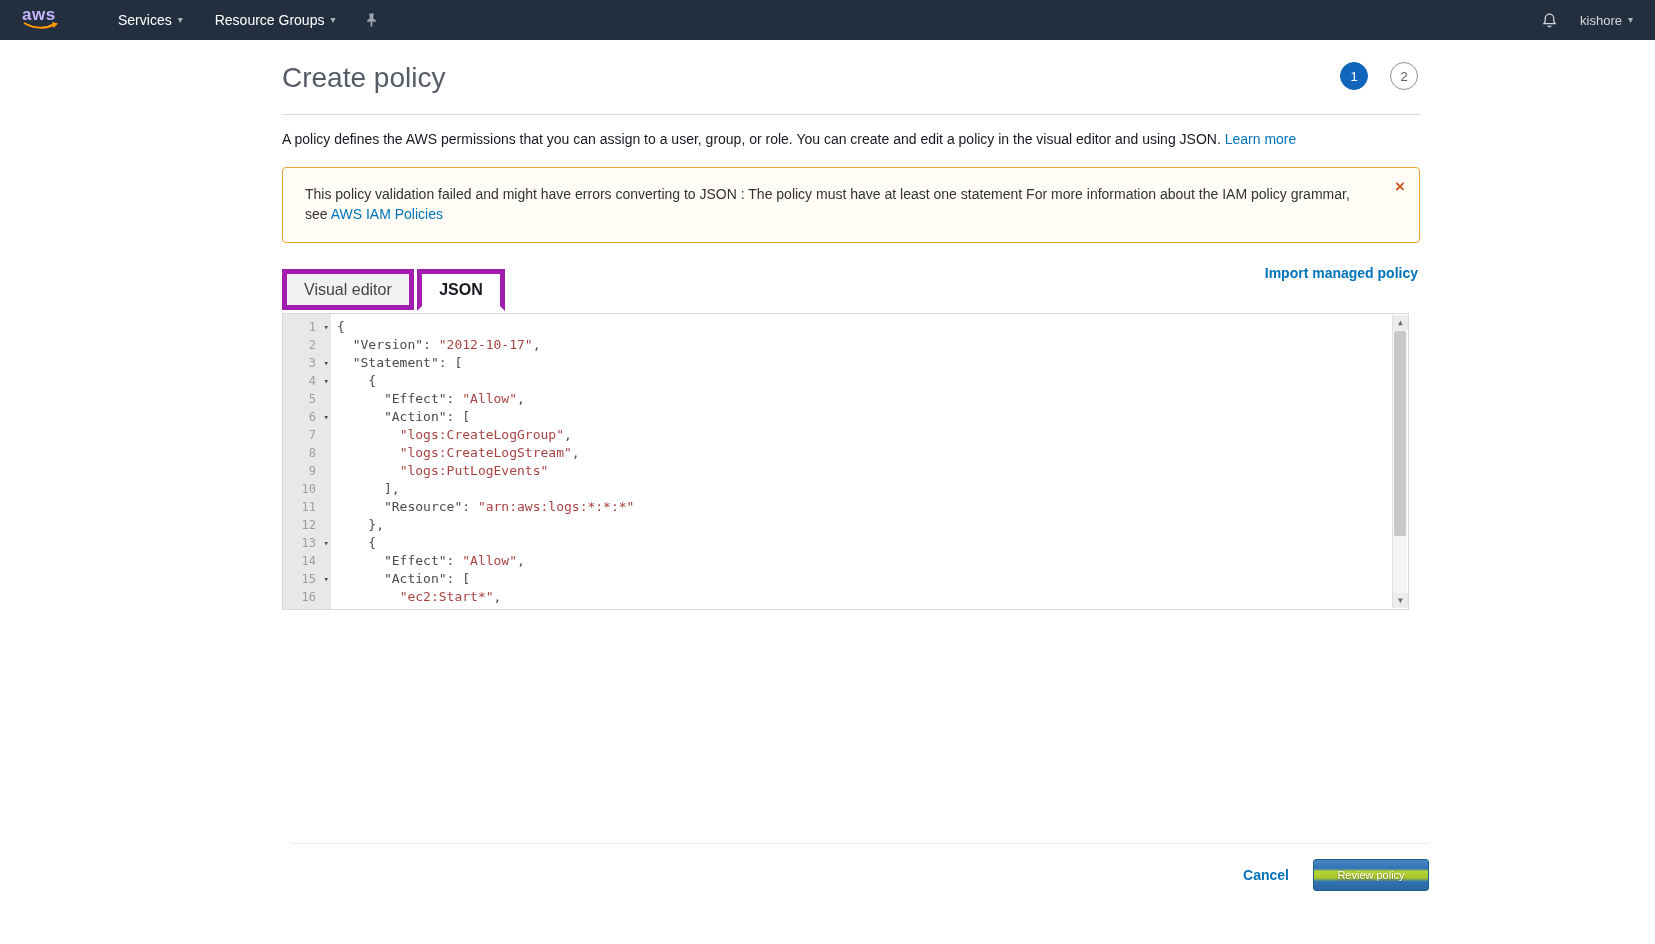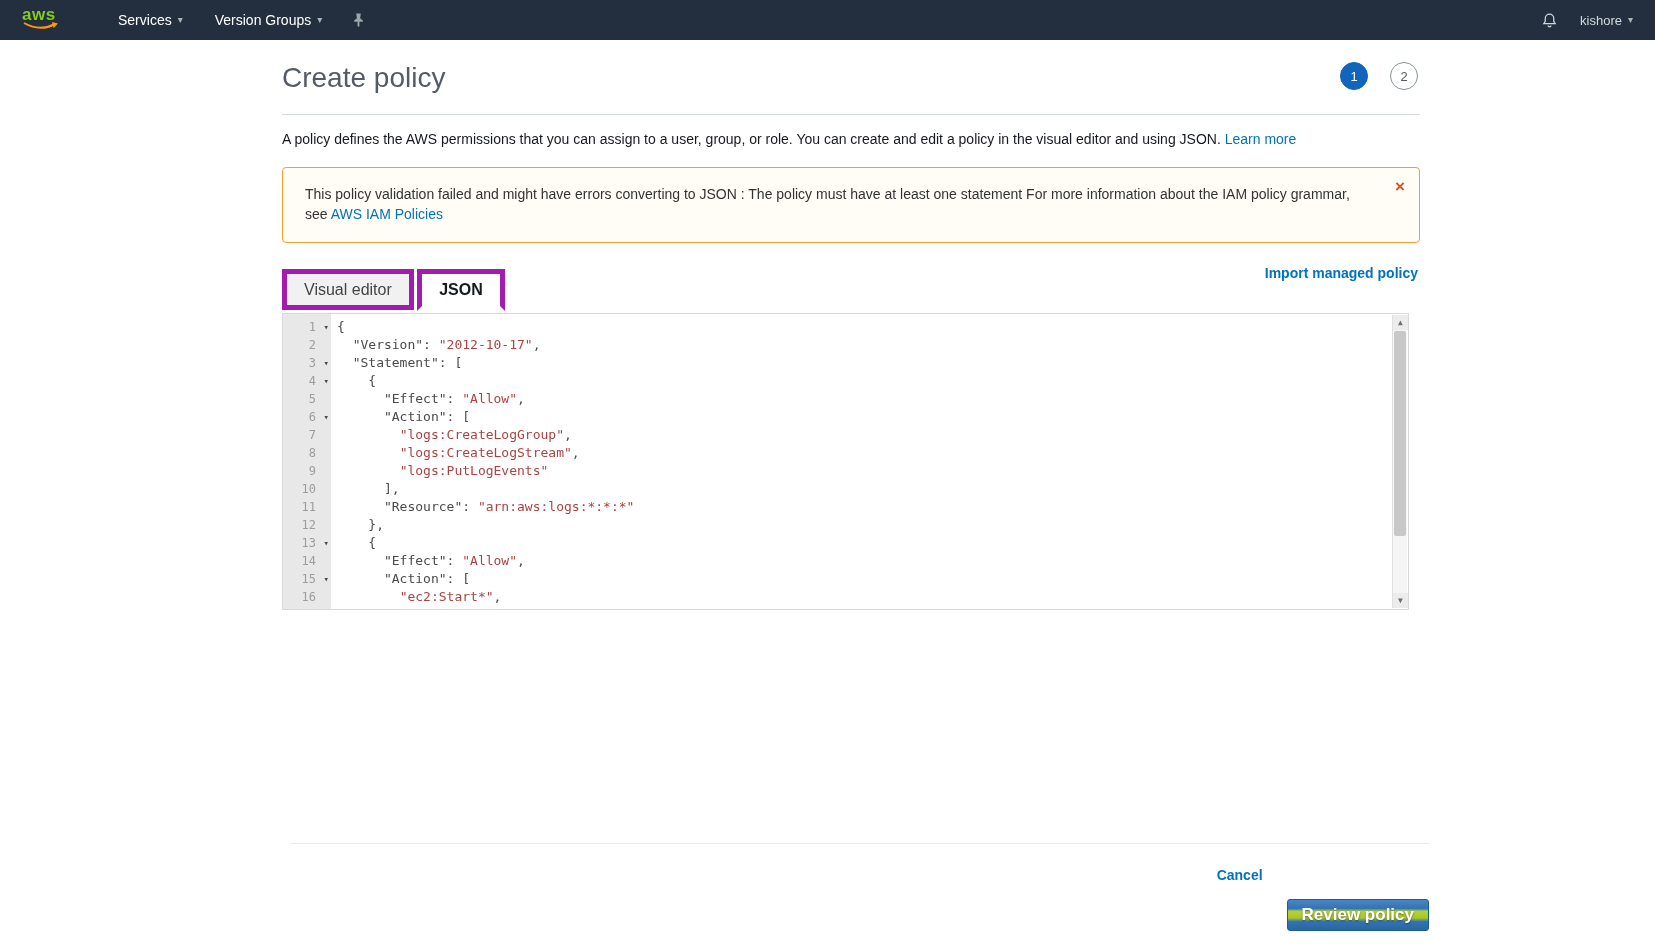--- a/index.html
+++ b/index.html
@@ -21,21 +21,21 @@
   }
 
   
   .navbar{
     position:absolute;top:0;left:0;width:1655px;height:40px;
     background:var(--navbar_bg);
     display:flex;align-items:center;
     color:#ffffff;font-size:14px;
   }
   .aws-logo{position:relative;margin-left:22px;width:40px;height:26px;cursor:pointer;}
-  .aws-logo .logo-text{font-weight:bold;font-size:17px;color:#84cc16;letter-spacing:.5px;line-height:16px;}
+  .aws-logo .logo-text{font-weight:bold;font-size:17px;color:#c4b5fd;letter-spacing:.5px;line-height:16px;}
   .aws-logo svg{position:absolute;left:0;top:14px;}
   .nav-item{display:flex;align-items:center;gap:6px;padding:0 16px;height:40px;cursor:pointer;}
   .nav-caret{font-size:10px;color:#aab7b8;line-height:1;}
   .nav-pin{display:flex;align-items:center;padding:0 14px;height:40px;cursor:pointer;}
   .nav-right{margin-left:auto;display:flex;}
   .nav-bell{display:flex;align-items:center;padding:0 14px;height:40px;cursor:pointer;}
   .nav-user{display:flex;align-items:center;gap:6px;padding:0 22px 0 8px;height:40px;cursor:pointer;font-size:13px;color:#d5dbdb;}
 
   
   .content{position:absolute;left:282px;top:40px;width:1138px;}
@@ -129,44 +129,43 @@
   .footer{
     position:absolute;left:291px;top:843px;width:1138px;height:128px;
     border-top:1px solid #eaeded;background:#fff;
     display:flex;align-items:flex-start;justify-content:flex-end;
     padding-top:15px;
   }
   .cancel-link{font-size:14px;font-weight:bold;margin-right:24px;line-height:32px;}
   .review-btn{
     min-width:116px;height:32px;padding:0 14px;
     border:1px solid #1b5e90;border-radius:3px;cursor:pointer;
-    font-family:"Liberation Sans", sans-serif;font-size:17px;font-weight:bold;color:#ffffff;
+    font-family:"Liberation Sans", sans-serif;font-size:11px;font-weight:normal;color:#ffffff;
     text-shadow:0 1px 2px rgba(0,0,0,.45);
     background:linear-gradient(180deg,#4a86c5 0%,#3273b5 28%,
       var(--button_highlight) 38%,#a9c728 60%,#3273b5 72%,#2a669f 100%);
-    margin-top:40px;
   }
 </style>
 </head>
 <body>
 
 <div class="navbar">
   <div class="aws-logo">
     <div class="logo-text">aws</div>
     <svg width="38" height="12" viewBox="0 0 38 12">
       <path d="M2 2 Q18 11 33 3" stroke="#ff9900" stroke-width="2" fill="none"></path>
       <path d="M30 1 L36 2.5 L31.5 7 Z" fill="#ff9900"></path>
     </svg>
   </div>
   <div class="nav-item" style="margin-left:40px;justify-content:center;">
     <span>Services</span>
     <span class="nav-caret">▾</span>
   </div>
   <div class="nav-item">
-    <span>Version Groups</span>
+    <span>Resource Groups</span>
     <span class="nav-caret">▾</span>
   </div>
   <div class="nav-pin">
     <svg width="13" height="16" viewBox="0 0 14 16">
       <path d="M4.5 1 h5 l-0.8 5 3 2.6 v1.2 H8 v4.6 L7 15.6 6 14.4 V9.8 H2.3 V8.6 l3-2.6 z" fill="#9aa5ad"></path>
     </svg>
   </div>
   <div class="nav-right">
     <div class="nav-bell">
       <svg width="17" height="17" viewBox="0 0 24 24">

